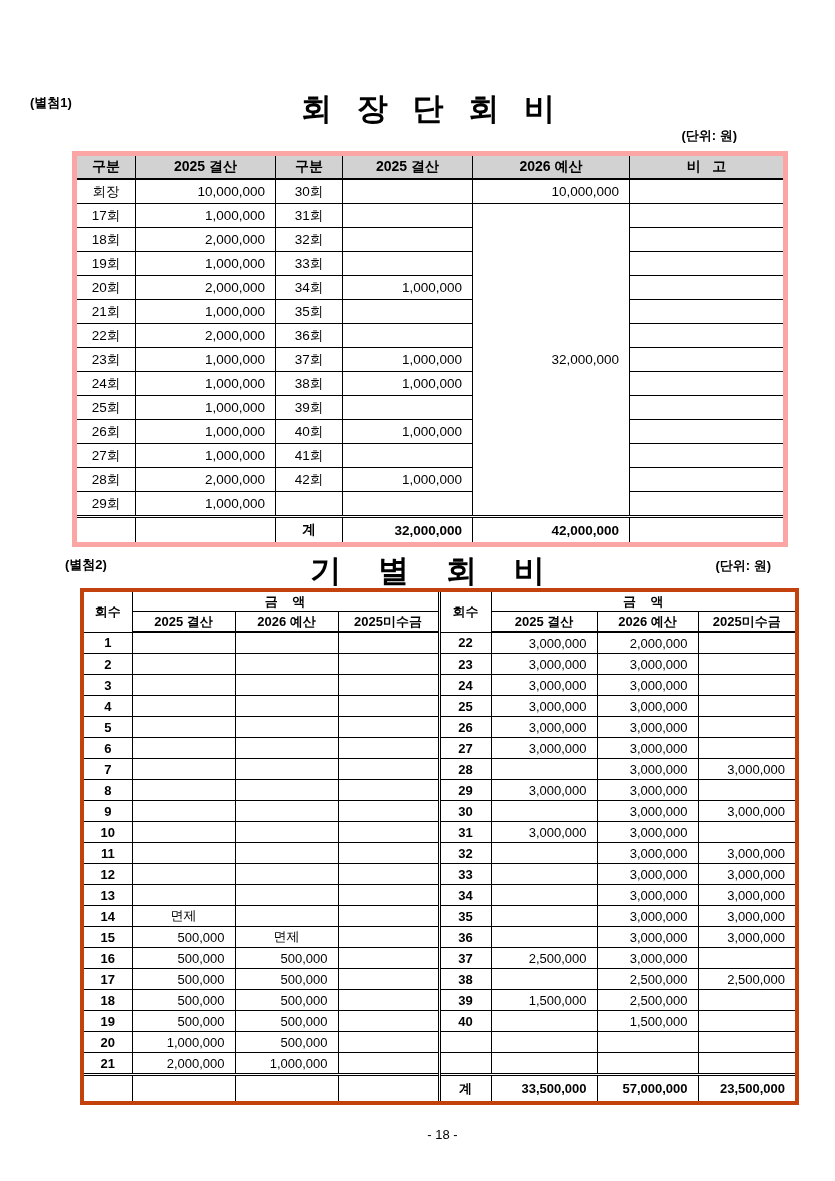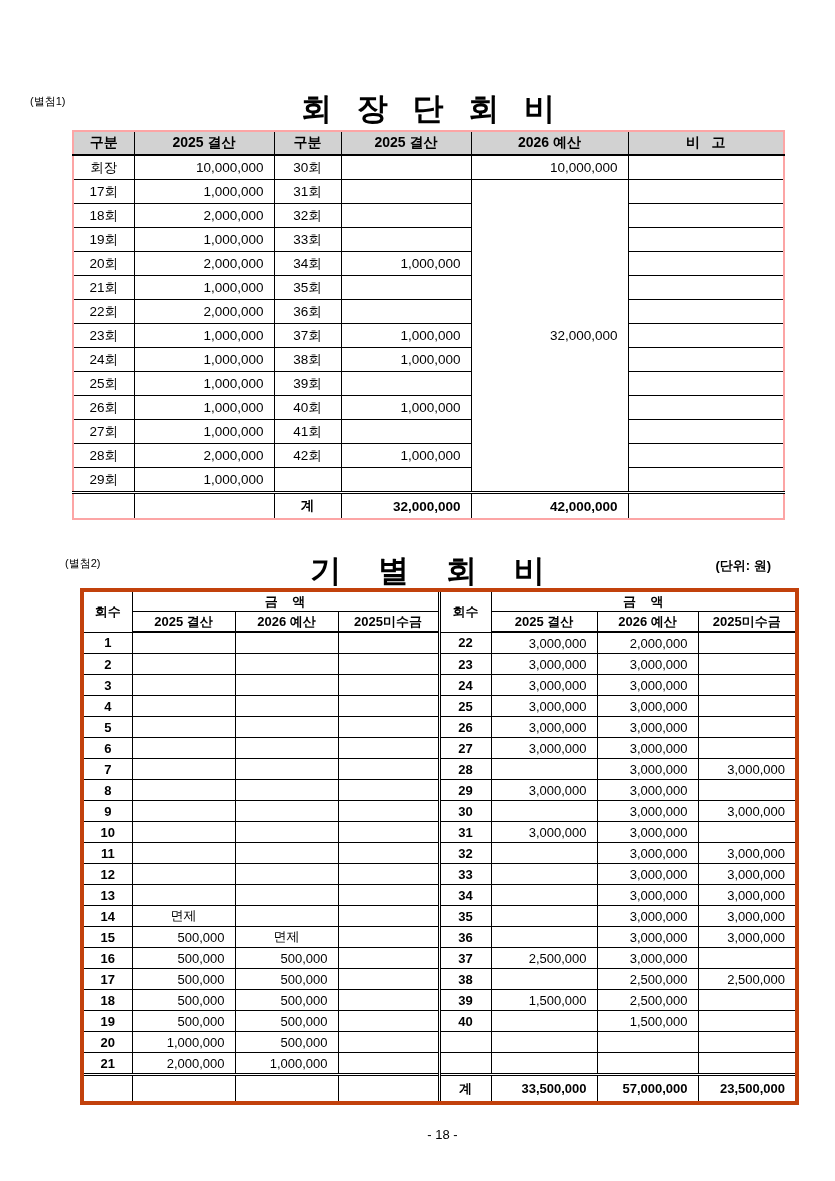--- a/index.html
+++ b/index.html
@@ -1,38 +1,38 @@
 <!DOCTYPE html>
 <html><head>
 <meta charset="utf-8">
 <style>
   html,body { margin:0; padding:0; background:#ffffff; }
   .page {
     position:relative; width:835px; height:1181px; background:#ffffff;
     font-family:"Liberation Sans", sans-serif; color:#000; overflow:hidden;
   }
-  .attach-label { position:absolute; font-size:11px; font-weight:normal; }
+  .attach-label { position:absolute; font-size:13px; font-weight:bold; }
   #attach1 { left:30px; top:94px; }
   #attach2 { left:33px; top:556px;margin-left:32px; }
   .doc-title {
     position:absolute; left:0; width:835px; margin:12px; text-align:center;
     font-family:"DejaVu Serif", serif; font-weight:bold; font-size:31px;
     letter-spacing:3px;
   }
   #title1 { top:76px; word-spacing:8px; }
   #title2 { top:538px; word-spacing:18px; letter-spacing:4px; }
   .unit-label { position:absolute; font-size:13px; font-weight:bold; }
   #unit1 { left:72px; top:127px; width:711px; text-align:right; padding-right:46px; box-sizing:border-box; }
   #unit2 { right:64px; top:557px; }
 
   table { border-collapse:collapse; table-layout:fixed; }
   td, th { border:1px solid #000; padding:0; overflow:hidden; white-space:pre; }
 
   
-  #table1 { position:absolute; left:72px; top:130px; width:711px; border:2px solid #fca5a5; }
+  #table1 { position:absolute; left:72px; top:151px; width:711px; border:5px solid #fca5a5; }
   #table1 thead th { height:22px; font-size:14px; font-weight:bold; border-bottom:2px solid #000; text-align:center; }
   #table1 td { height:23px; font-size:13.5px; }
   #table1 tr.total td { border-top:3px double #000; font-weight:bold; height:24px; }
 
   
   #table2 { position:absolute; left:80px; top:588px; width:715px; border:4px solid #c2410c; }
   #table2 th { height:19px; font-size:13px; font-weight:bold; text-align:center; }
   #table2 thead tr:last-child th { border-bottom:2px solid #000; }
   #table2 td { height:20px; font-size:13px; }
   #table2 tr.total td { border-top:3px double #000; font-weight:bold; height:25px; }

